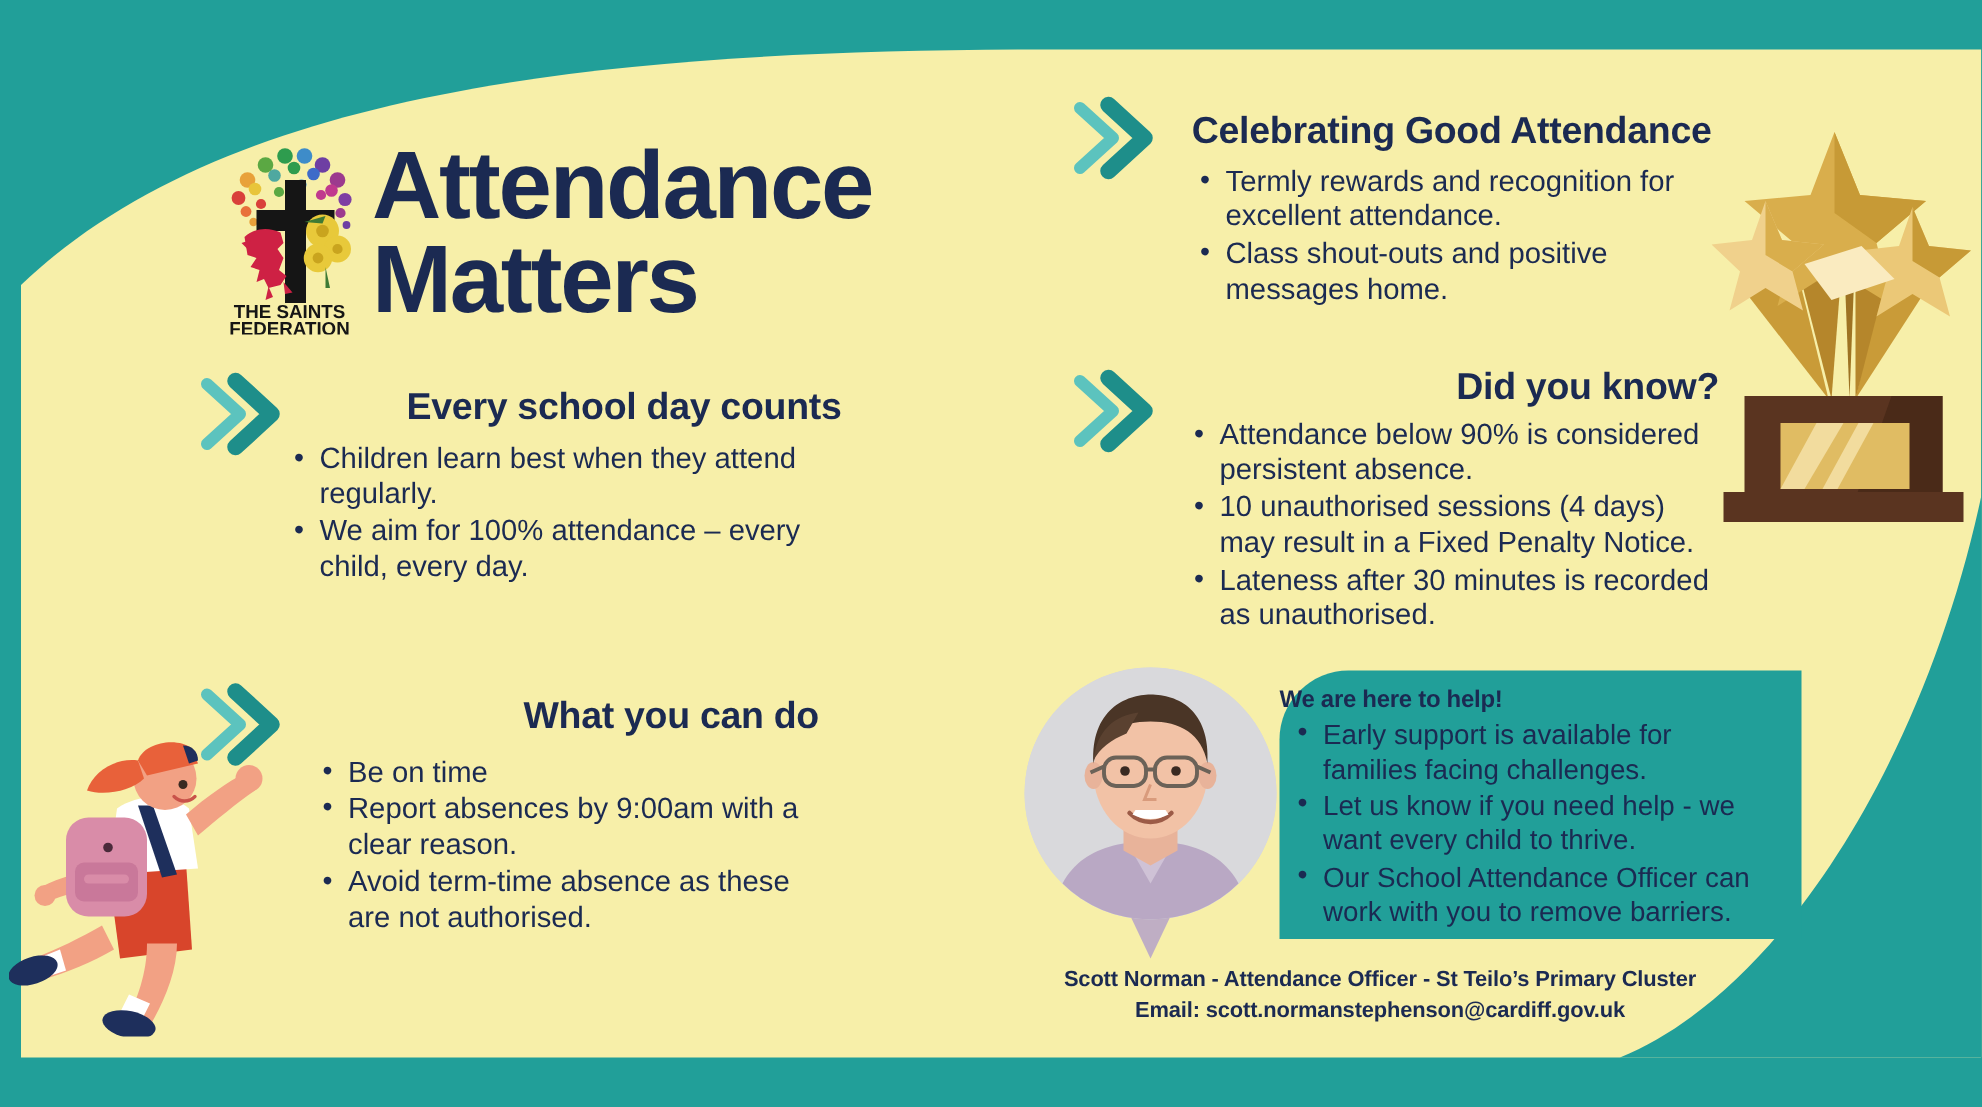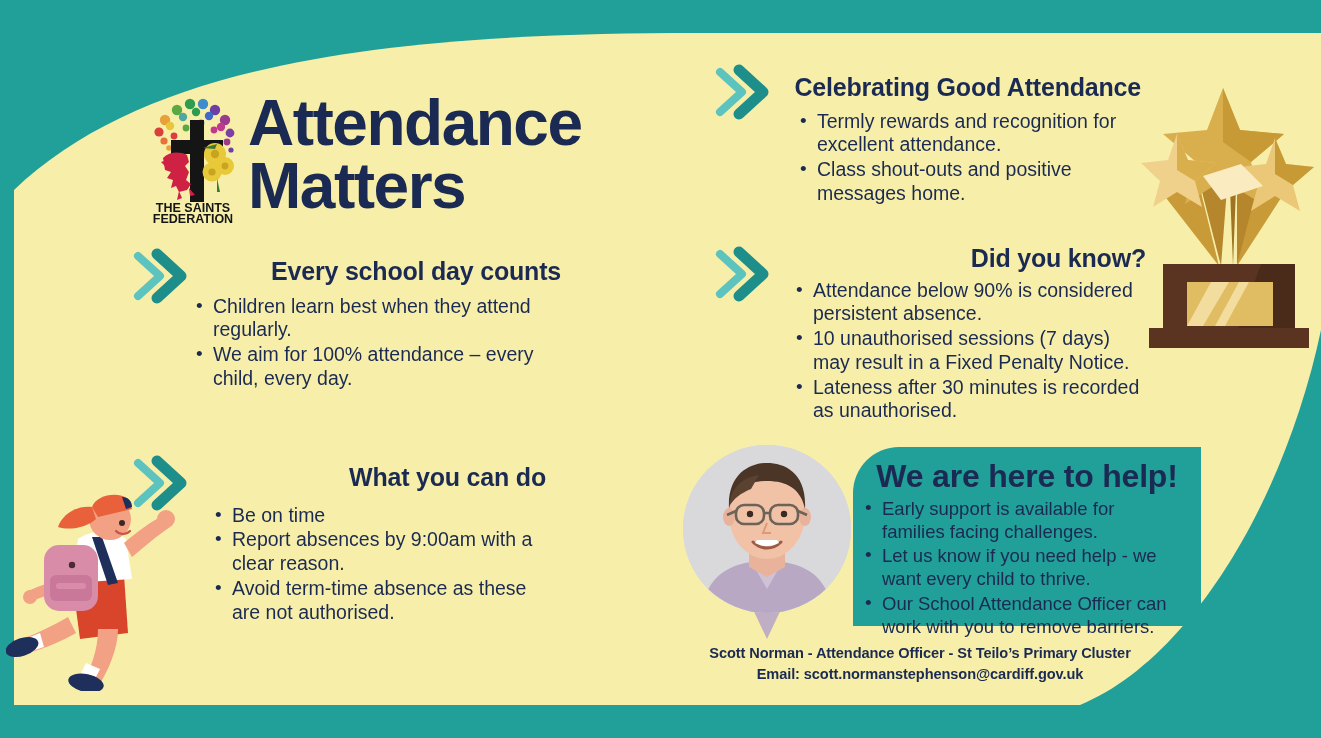--- a/index.html
+++ b/index.html
@@ -64,21 +64,21 @@
 
   
   #girl{position:absolute;left:6px;top:487px;width:182px;height:204px;}
 
   
   #help-panel{
     position:absolute;left:853px;top:447px;width:348px;height:179px;
     background:#219F99;border-top-left-radius:46px;
   }
   #help-title{
-    color:#1B2A52;font-size:32px;font-weight:bold;text-align:center;
+    color:#1B2A52;font-size:16px;font-weight:bold;
     margin:11px 0 2px 0;letter-spacing:-0.2px;
   }
   #help-panel ul.bul{padding:0 24px 0 12px;}
   #help-panel ul.bul li{font-size:18.5px;line-height:1.25;margin-bottom:1px;}
 
   
   #portrait{position:absolute;left:681px;top:443px;width:172px;height:200px;}
 
   
   #footer{
@@ -200,21 +200,21 @@
     <ul class="bul">
       <li>Termly rewards and recognition for excellent attendance.</li>
       <li>Class shout-outs and positive messages home.</li>
     </ul>
   </div>
 
   <div class="blk" id="blk-didyou">
     <h2 class="h-sec">Did you know?</h2>
     <ul class="bul">
       <li>Attendance below 90% is considered persistent absence.</li>
-      <li>10 unauthorised sessions (7 days) may result in a Fixed Penalty Notice.</li>
+      <li>10 unauthorised sessions (4 days) may result in a Fixed Penalty Notice.</li>
       <li>Lateness after 30 minutes is recorded as unauthorised.</li>
     </ul>
   </div>
 
   <svg id="trophy" viewBox="0 0 176 272">
 
     <path d="M78,190 L22,118 L58,108 Z" fill="#C99B38"></path>
     <path d="M80,190 L56,96 L88,86 Z" fill="#B5862B"></path>
     <path d="M92,190 L88,86 L96,86 Z" fill="#9E7323"></path>
     <path d="M96,190 L118,92 L140,122 Z" fill="#C99B38"></path>

